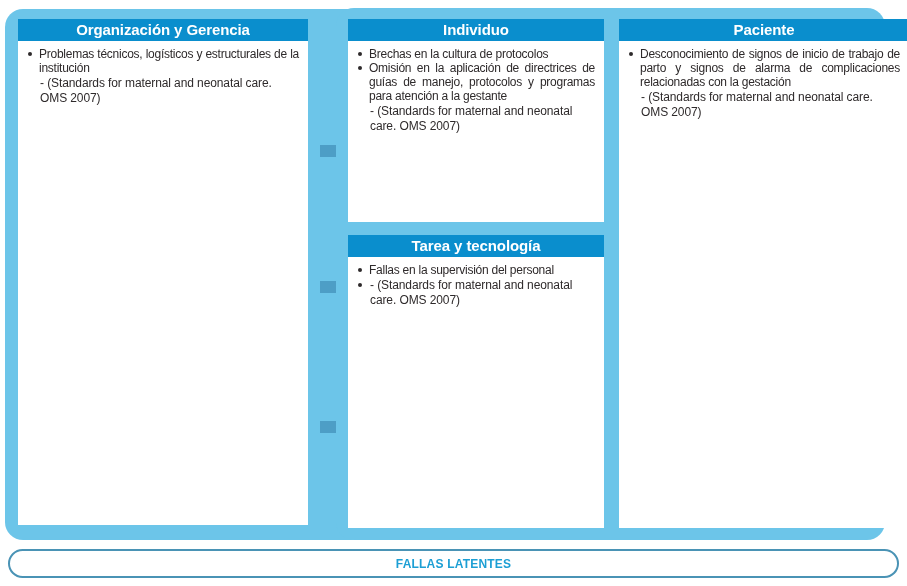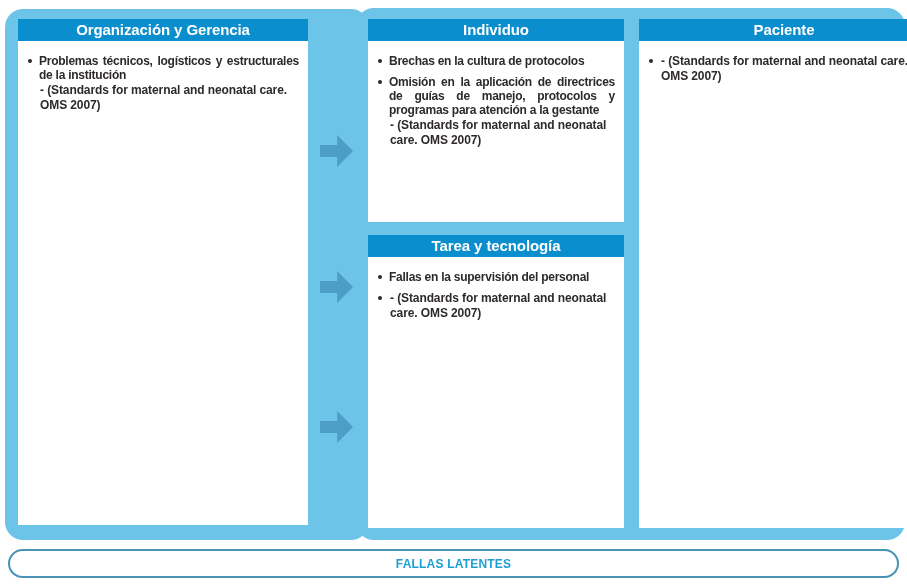--- a/index.html
+++ b/index.html
@@ -4,39 +4,39 @@
 <style>
   html,body { margin:0; padding:0; background:#fff; }
   .canvas {
     position:relative; width:907px; height:586px; background:#ffffff;
     font-family:"Liberation Sans", sans-serif; overflow:hidden;
   }
   .container {
     position:absolute; background:var(--c-container); border-radius:18px;
   }
   .container.left  { left:5px;   top:9px; width:364px; height:531px; }
-  .container.right { left:356px; top:8px; width:549px; height:532px; }
+  .container.right { left:336px; top:8px; width:549px; height:532px; }
 
   .card { position:absolute; background:#ffffff; }
   .card-org      { left:13px;  top:10px;  width:290px; height:506px; }
   .card-individuo{ left:12px;  top:11px;  width:256px; height:203px; }
   .card-tarea    { left:12px;  top:227px; width:256px; height:293px; }
   .card-paciente { left:283px; top:11px;  width:290px; height:509px; }
 
   .card-header {
     background:var(--c-header); color:#ffffff; font-weight:bold;
     font-size:15px; line-height:22px; height:22px; text-align:center;
     letter-spacing:-0.1px;
   }
   .card-body { padding:6px 9px 0 8px; }
 
   .item {
-    position:relative; padding-left:13px; margin-top:7px;
+    position:relative; padding-left:13px; 
     color:var(--c-body-text); font-size:12px; line-height:1.17;
-    text-align:justify; letter-spacing:-0.25px;font-weight:bold;
+    text-align:justify; letter-spacing:-0.25px;
   }
   .item .dot {
     position:absolute; left:2px; top:5px; width:4px; height:4px;
     border-radius:50%; background:var(--c-body-text);
   }
   .ref {
     font-size:12px; line-height:1.25; letter-spacing:-0.1px;
     margin:1px 0 0 1px; text-align:left; color:var(--c-body-text);
   }
 
@@ -110,20 +110,21 @@
           <div class="ref">- (Standards for maternal and neonatal care. OMS 2007)</div>
         </div>
       </div>
     </div>
 
     <div class="card card-paciente">
       <div class="card-header">Paciente</div>
       <div class="card-body">
         <div class="item">
           <span class="dot"></span>
+          <span>Desconocimiento de signos de inicio de trabajo de parto y signos de alarma de complicaciones relacionadas con la gestación</span>
           <div class="ref">- (Standards for maternal and neonatal care. OMS 2007)</div>
         </div>
       </div>
     </div>
 
   </div>
 
   <div class="banner">
     <span class="banner-label">FALLAS LATENTES</span>
   </div>

